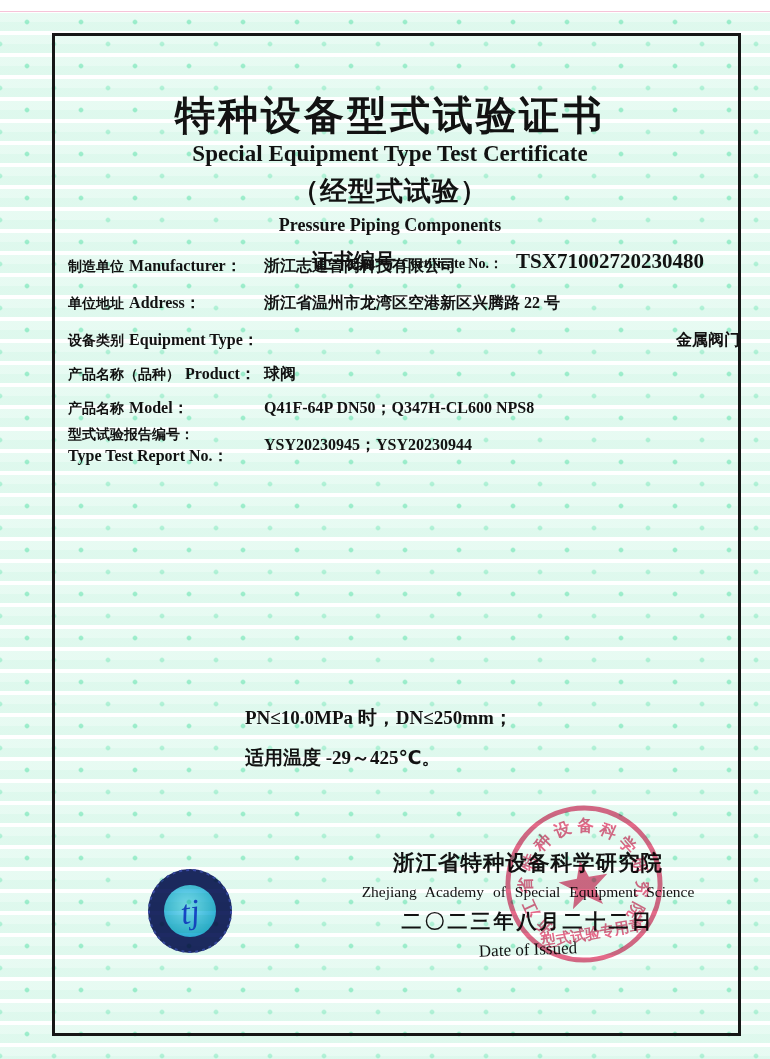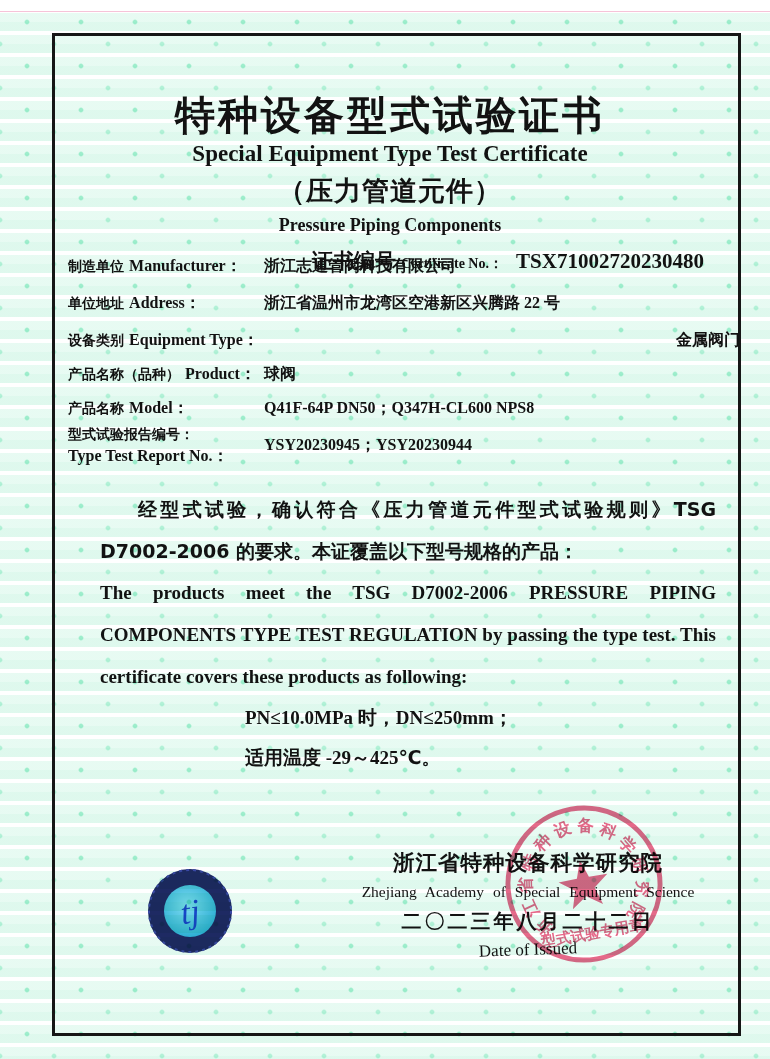--- a/index.html
+++ b/index.html
@@ -63,21 +63,21 @@
 </head>
 <body>
 
 <div class="page">
   <div class="scan-strip-top"></div>
   <div class="frame"></div>
 
   <div class="header">
     <div class="title-cn">特种设备型式试验证书</div>
     <div class="title-en serif">Special Equipment Type Test Certificate</div>
-    <div class="subtitle-cn">（压力管道元件）</div>
+    <div class="subtitle-cn">（经型式试验）</div>
     <div class="subtitle-en serif">Pressure Piping Components</div>
     <div class="cert-line">
       <span class="cert-label-cn">证书编号</span>
       <span class="cert-label-en serif">Certificate No.：</span>
       <span class="cert-no serif">TSX71002720230480</span>
     </div>
   </div>
 
   <div class="field-row row-1">
     <div class="field-label">
@@ -120,24 +120,20 @@
   </div>
 
   <div class="field-row row-6 two-line">
     <div class="field-label">
       <div class="label-cn">型式试验报告编号：</div>
       <div class="label-en serif">Type Test Report No.：</div>
     </div>
     <div class="field-value">YSY20230945；YSY20230944</div>
   </div>
 
-  <div class="body-text">
-    <p class="para-cn">经型式试验，确认符合《压力管道元件型式试验规则》TSG D7002-2006 的要求。本证覆盖以下型号规格的产品：</p>
-    <p class="para-en serif">The products meet the TSG D7002-2006 PRESSURE PIPING COMPONENTS TYPE TEST REGULATION by passing the type test. This certificate covers these products as following:</p>
-  </div>
 
   <div class="specs">
     <div class="spec-line">PN≤10.0MPa 时，DN≤250mm；</div>
     <div class="spec-line">适用温度 -29～425℃。</div>
   </div>
 
   <div class="issuer">
     <div class="issuer-name-cn">浙江省特种设备科学研究院</div>
     <div class="issuer-name-en serif">Zhejiang Academy of Special Equipment Science</div>
     <div class="issuer-date-cn">二〇二三年八月二十二日</div>

